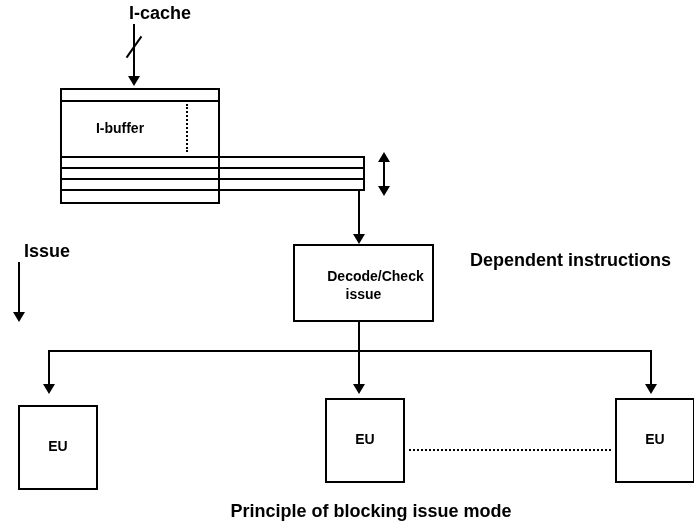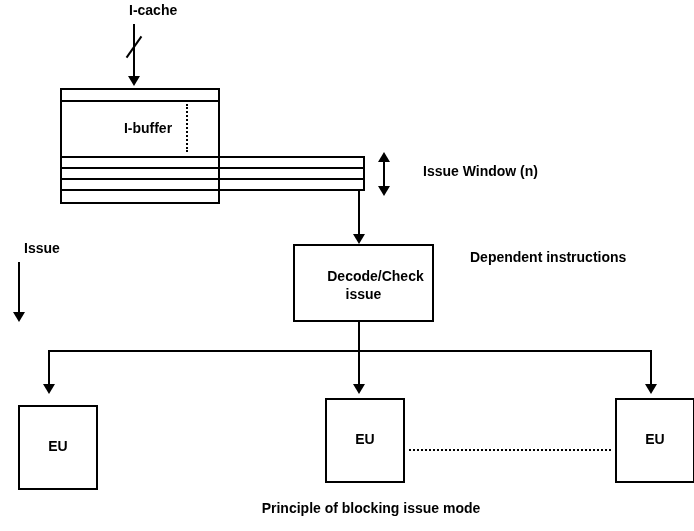--- a/index.html
+++ b/index.html
@@ -12,21 +12,21 @@
     width: 694px;
     height: 531px;
     background: #ffffff;
     font-family: "Liberation Sans", sans-serif;
     color: #000000;
     overflow: hidden;
   }
   .lbl {
     position: absolute;
     font-weight: bold;
-    font-size: 14px;
+    font-size: 18px;
     line-height: 1.25;
     color: #000;
     white-space: pre;
     padding-left: 24px;
   }
   .box {
     position: absolute;
     border: 2px solid #000;
     background: #fff;
     box-sizing: border-box;
@@ -97,32 +97,31 @@
   <div class="box" style="left:60px; top:88px; width:160px; height:116px;"></div>
 
   <div class="hline" style="left:60px; top:100px; width:160px;"></div>
   <div class="hline" style="left:60px; top:156px; width:160px;"></div>
   <div class="hline" style="left:60px; top:167px; width:160px;"></div>
   <div class="hline" style="left:60px; top:178px; width:160px;"></div>
   <div class="hline" style="left:60px; top:189px; width:160px;"></div>
 
   <div class="dotted-v" style="left:186px; top:104px; height:48px;"></div>
 
-  <div class="boxtext" style="left:60px; top:120px; width:120px;margin-left:28px;">I-buffer</div>
+  <div class="boxtext" style="left:60px; top:120px; width:120px;">I-buffer</div>
 
   <div class="hline" style="left:220px; top:156px; width:145px;"></div>
   <div class="hline" style="left:220px; top:167px; width:145px;"></div>
   <div class="hline" style="left:220px; top:178px; width:145px;"></div>
   <div class="hline" style="left:220px; top:189px; width:145px;"></div>
   <div class="vline" style="left:363px; top:156px; height:35px;"></div>
 
   <div class="vline" style="left:383px; top:158px; height:32px;"></div>
   <div class="arrowhead-up" style="left:378px; top:152px;"></div>
   <div class="arrowhead-down" style="left:378px; top:186px;"></div>
-  <div class="lbl" style="left:399px; top:163px;">Issue Window (n)</div>
 
   <div class="vline" style="left:358px; top:191px; height:50px;"></div>
   <div class="arrowhead-down" style="left:353px; top:234px;"></div>
 
   <div class="lbl" style="left:0px; top:240px;">Issue</div>
   <div class="vline" style="left:18px; top:262px; height:54px;"></div>
   <div class="arrowhead-down" style="left:13px; top:312px;"></div>
 
   <div class="box" style="left:293px; top:244px; width:141px; height:78px;"></div>
   <div class="boxtext" style="left:293px; top:268px; width:141px;margin-left:12px;">Decode/Check</div>

